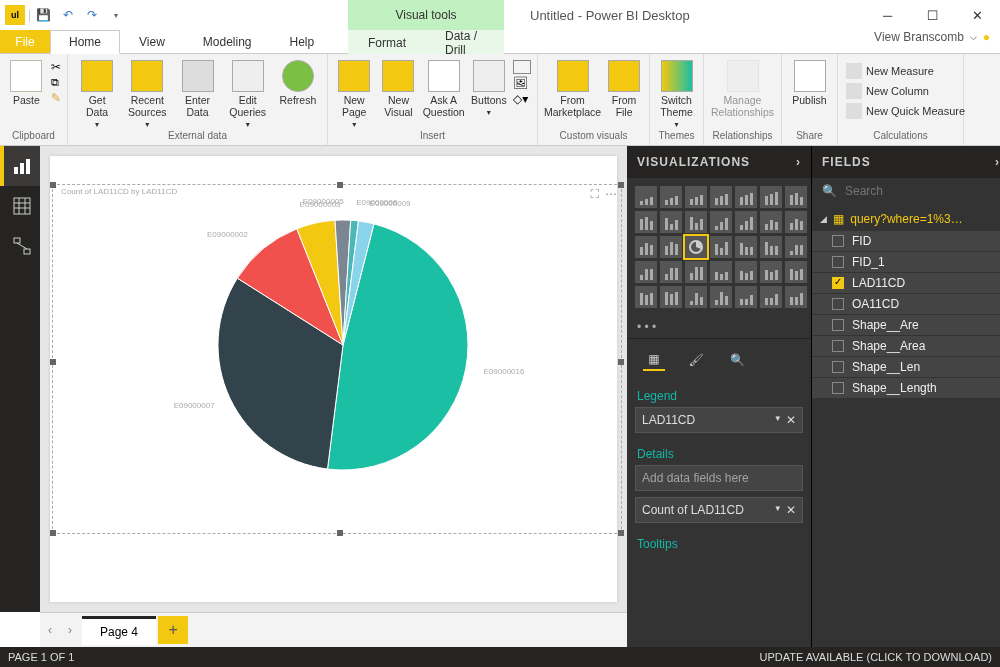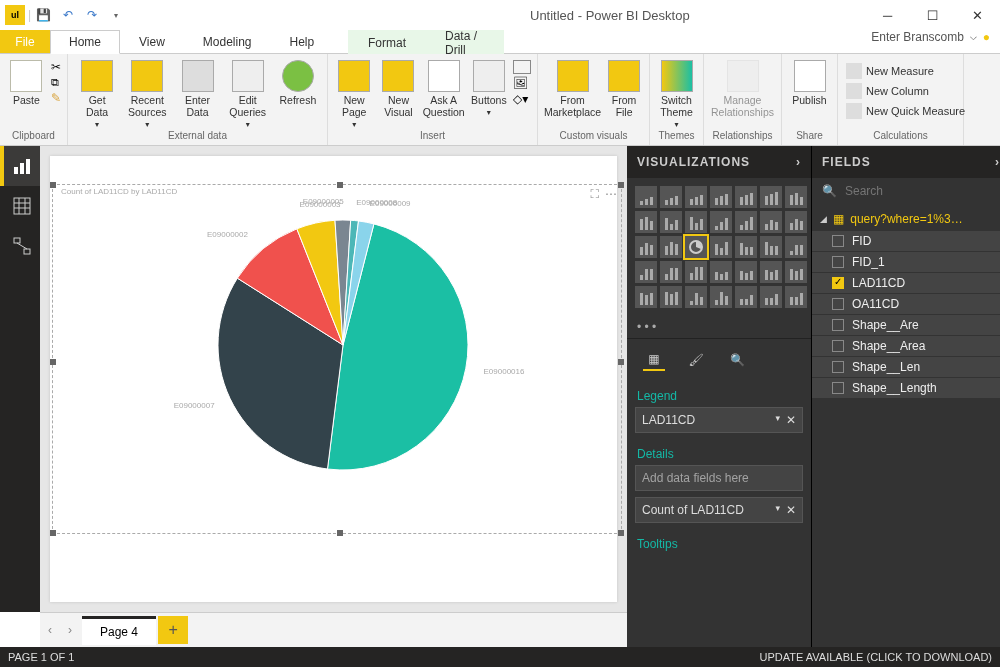--- a/index.html
+++ b/index.html
@@ -97,40 +97,41 @@
   <div class="qat">
     <span class="qat-icon">
         <span class="pbi-logo">ul</span>
       </span>
     <span style="color:#ccc">|</span>
     <span class="qat-icon" style="color:#6a2fbf">💾</span>
     <span class="qat-icon" style="color:#3a78c9">↶</span>
     <span class="qat-icon" style="color:#3a78c9">↷</span>
     <span class="qat-icon" style="font-size:8px;color:#666">▾</span>
   </div>
+  <div class="visual-tools">Visual tools</div>
   <div class="app-title">Untitled - Power BI Desktop</div>
   <div class="win-controls">
     <div class="win-btn">─</div>
     <div class="win-btn">☐</div>
     <div class="win-btn">✕</div>
   </div>
 </div>
 
 <div class="ribbon-tabs">
   <div class="file-tab">File</div>
   <div class="tab active">Home</div>
   <div class="tab">View</div>
   <div class="tab">Modeling</div>
   <div class="tab">Help</div>
   <div class="tab-group-bg">
     <div class="tab">Format</div>
     <div class="tab">Data / Drill</div>
   </div>
   <div class="user-area">
-    <span>Enter Branscomb</span>
+    <span>View Branscomb</span>
     <span style="font-size:9px">⌵</span>
     <span style="color:#f2c811">●</span>
   </div>
 </div>
 
 <div class="ribbon-body">
   <div class="rgroup" style="width:68px">
     <div class="rgroup-items">
       <div class="rbtn-lg">
           <div class="ico" style="background:#fff;border:1px solid #bba"></div>

